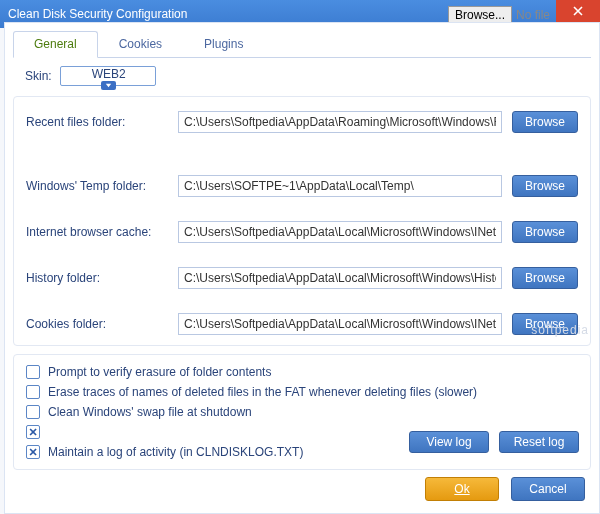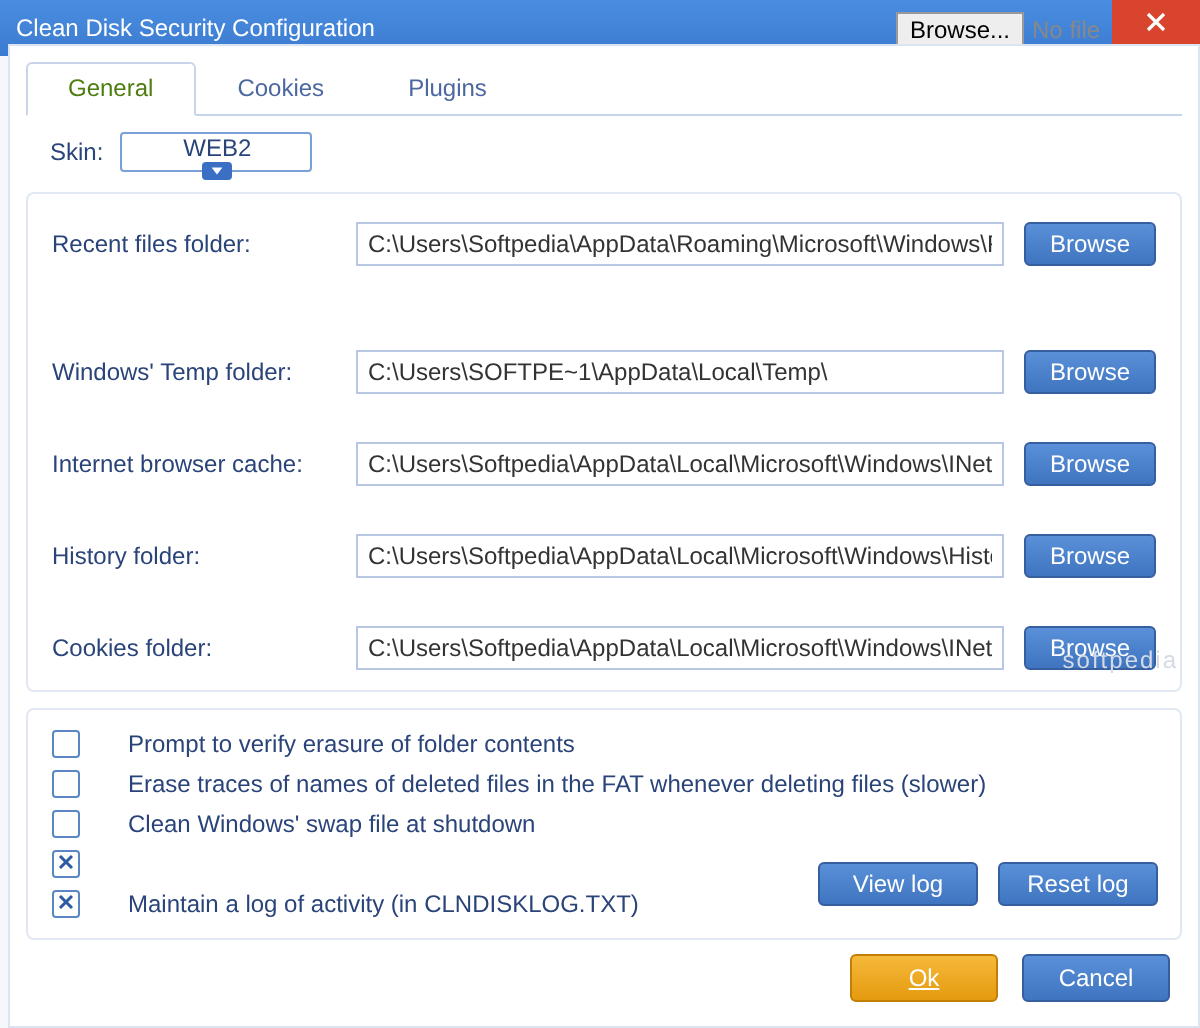--- a/index.html
+++ b/index.html
@@ -21,21 +21,21 @@
 .skin-select { border: 1px solid #7aa0d8; border-radius: 2px; display: flex; align-items: center; min-width: 96px; height: 20px; padding: 0 4px 0 6px; justify-content: space-between; color: #2a447a; flex-direction: column; }
 .skin-drop { width: 15px; height: 15px; background: #3b6fc4; border-radius: 2px; display: flex; align-items: center; justify-content: center; }
 .panel { border: 1px solid #e2e8f3; border-radius: 4px; padding: 14px 12px 10px; margin: 0 0 8px 0; }
 .frow { display: flex; align-items: center; gap: 10px; margin-bottom: 24px; }
 .frow:last-child{ margin-bottom: 0;}
 .frow.spaced { margin-bottom: 42px; }
 .flabel { width: 142px; color: #2a447a; }
 .finput { flex: 1; border: 1px solid #b9c8e2; height: 22px; padding: 0 5px; color: #333; }
 .btn { background: linear-gradient(#5a90d8, #3f75c0); color: #fff; border: 1px solid #355f9e; border-radius: 3px; height: 22px; min-width: 66px; display: inline-flex; align-items: center; justify-content: center; cursor: pointer; font-size: 12px; }
 .checks { border: 1px solid #e2e8f3; border-radius: 4px; padding: 10px 12px; }
-.crow { display: flex; align-items: center; gap: 24px; margin-bottom: 6px; color: #2a447a; }
+.crow { display: flex; align-items: center; gap: 8px; margin-bottom: 6px; color: #2a447a; }
 .crow:last-child{ margin-bottom:0;}
 .cbox { width: 14px; height: 14px; border: 1px solid #5b86c6; border-radius: 2px; display: flex; align-items: center; justify-content: center; flex-shrink: 0; }
 .cbox.checked { color: #2d5aa6; font-weight: bold; font-size: 11px; line-height: 1; }
 .log-actions { position: absolute; right: 20px; bottom: 60px; display: flex; gap: 10px; }
 .log-actions .btn { min-width: 80px; }
 .footer { position: absolute; right: 14px; bottom: 12px; display: flex; gap: 12px; }
 .btn-ok { background: linear-gradient(#f6b93a,#e59a10); border: 1px solid #c27f05; min-width: 74px; height: 24px; color:#fff; text-decoration: underline;}
 .btn-cancel { min-width: 74px; height: 24px; }
 .watermark { position:absolute; right:10px; top:300px; color:#d5dbe6; font-size:12px; letter-spacing:1px; pointer-events:none;}
 </style>

